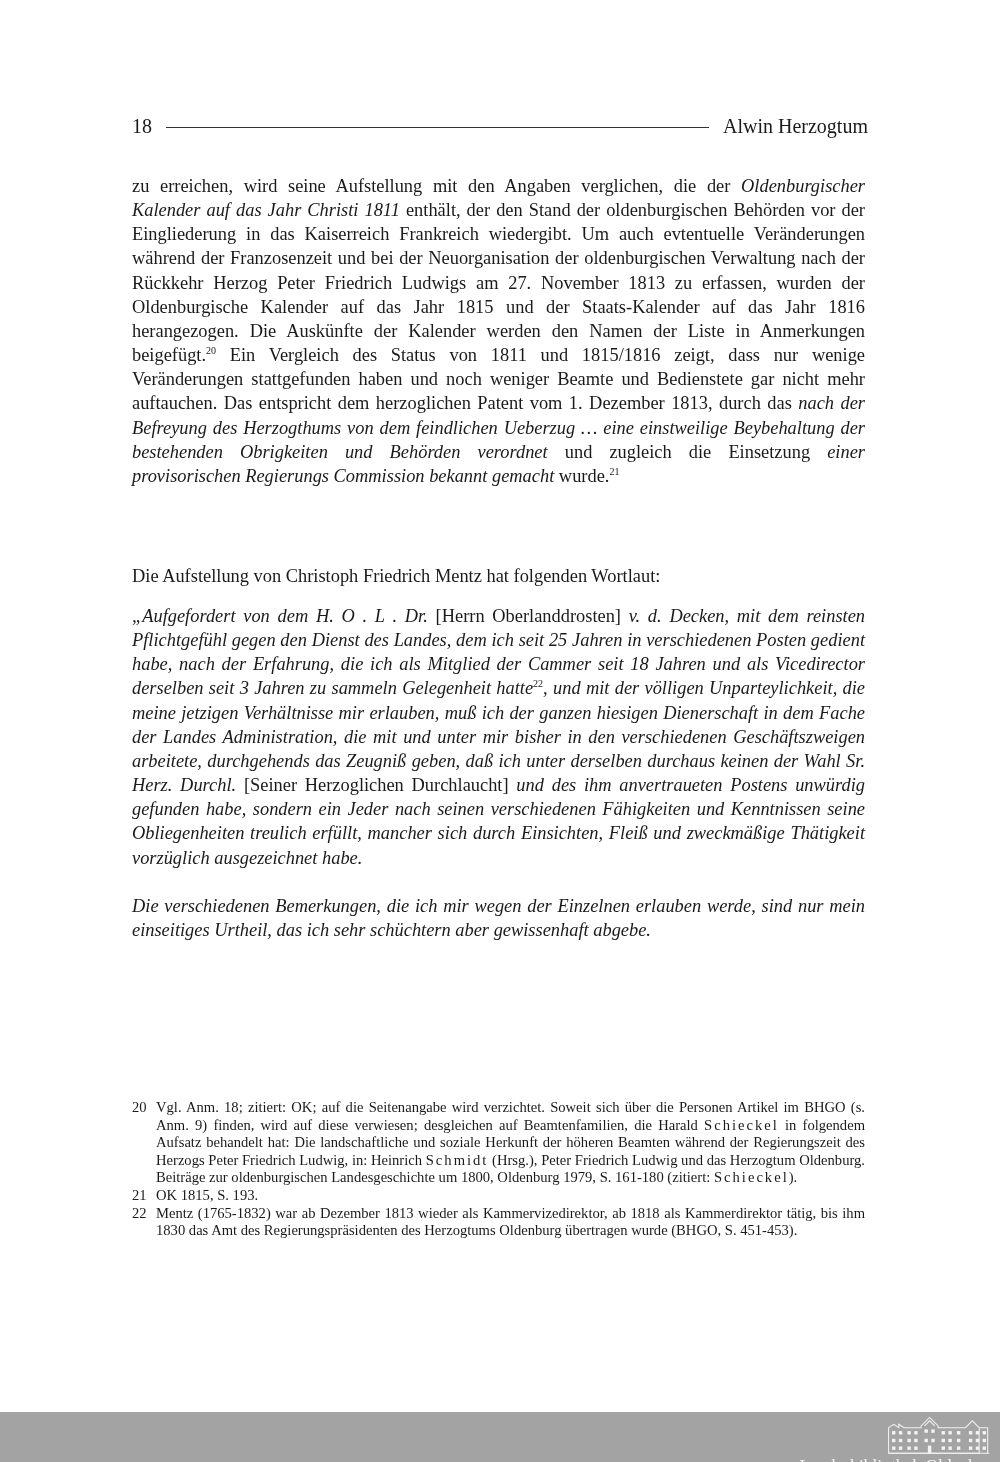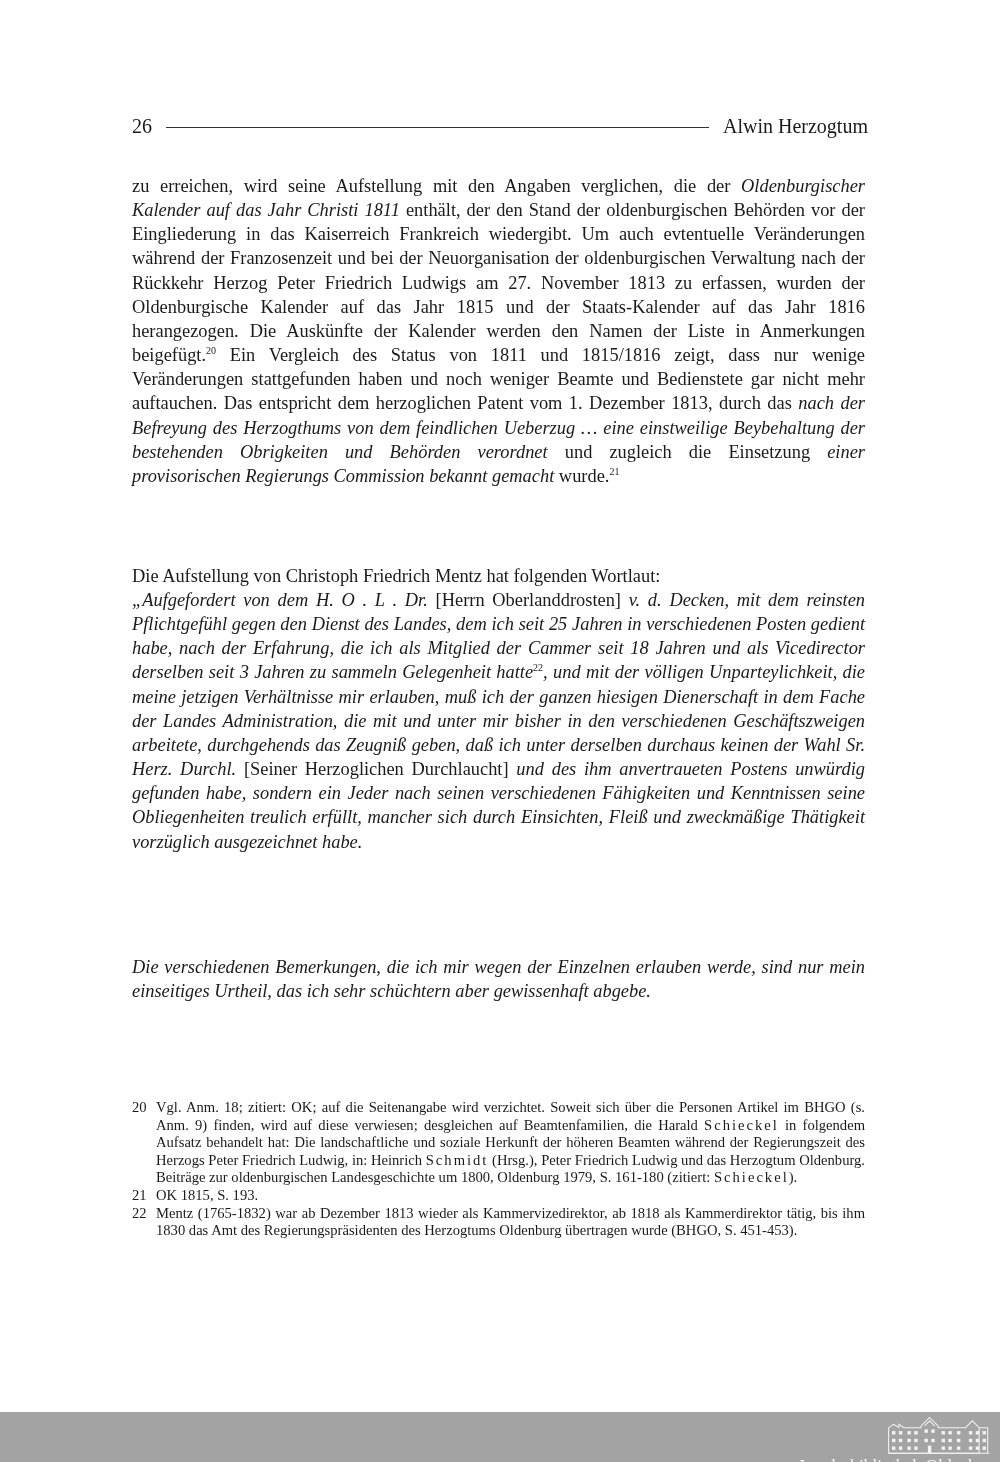--- a/index.html
+++ b/index.html
@@ -17,41 +17,41 @@
     .header .author { white-space: nowrap; }
 
     .body-text {
       position: absolute; left: 132px; width: 733px;
       font-size: 18.4px; line-height: 24.15px; text-align: justify; font-family: Liberation Serif, serif;
     }
     .body-text i { font-style: italic; }
     sup { font-size: 10px; line-height: 0; vertical-align: super; }
     #para1 { top: 174px; }
     #para2 { top: 564px; }
-    #quote1 { top: 588px; }
-    #quote2 { top: 955px; }
+    #quote1 { top: 604px; }
+    #quote2 { top: 894px; }
 
     .footnotes { position: absolute; left: 132px; top: 1099px; width: 733px; font-size: 14.6px; line-height: 17.6px; }
     .fn { display: flex; }
     .fn .num { width: 24px; flex: none; }
     .fn .txt { flex: 1; text-align: justify; }
     .spaced { letter-spacing: 2px; }
 
     .footer {
       position: absolute; left: 0; top: 1412px; width: 1000px; height: 64px;
       background: #a3a3a3; display: flex; align-items: flex-end; flex-direction: column;
     }
     .footer .logo { width: 122px; height: 48px; margin-left: 6px; margin-top: 2px; }
     .footer .name { color: #f4f4f4; font-size: 17.5px; margin-left: 6px; }
   </style>
 </head>
 <body>
 
 <div class="header">
-  <span class="pageno">26</span>
+  <span class="pageno">18</span>
   <span class="rule"></span>
   <span class="author">Alwin Herzogtum</span>
 </div>
 
 <div class="body-text" id="para1"><span>zu erreichen, wird seine Aufstellung mit den Angaben verglichen, die der </span><i>Oldenburgischer Kalender auf das Jahr Christi 1811</i><span> enthält, der den Stand der oldenburgischen Behörden vor der Eingliederung in das Kaiserreich Frankreich wiedergibt. Um auch evtentuelle Veränderungen während der Franzosenzeit und bei der Neuorganisation der oldenburgischen Verwaltung nach der Rückkehr Herzog Peter Friedrich Ludwigs am 27. November 1813 zu erfassen, wurden der Oldenburgische Kalender auf das Jahr 1815 und der Staats-Kalender auf das Jahr 1816 herangezogen. Die Auskünfte der Kalender werden den Namen der Liste in Anmerkungen beigefügt.</span><sup>20</sup><span> Ein Vergleich des Status von 1811 und 1815/1816 zeigt, dass nur wenige Veränderungen stattgefunden haben und noch weniger Beamte und Bedienstete gar nicht mehr auftauchen. Das entspricht dem herzoglichen Patent vom 1. Dezember 1813, durch das </span><i>nach der Befreyung des Herzogthums von dem feindlichen Ueberzug … eine einstweilige Beybehaltung der bestehenden Obrigkeiten und Behörden verordnet</i><span> und zugleich die Einsetzung </span><i>einer provisorischen Regierungs Commission bekannt gemacht</i><span> wurde.</span><sup>21</sup></div>
 
 <div class="body-text" id="para2">Die Aufstellung von Christoph Friedrich Mentz hat folgenden Wortlaut:</div>
 
 <div class="body-text" id="quote1"><i>„Aufgefordert von dem H. O . L . Dr.</i><span> [Herrn Oberlanddrosten] </span><i>v. d. Decken, mit dem reinsten Pflichtgefühl gegen den Dienst des Landes, dem ich seit 25 Jahren in verschiedenen Posten gedient habe, nach der Erfahrung, die ich als Mitglied der Cammer seit 18 Jahren und als Vicedirector derselben seit 3 Jahren zu sammeln Gelegenheit hatte</i><sup>22</sup><i>, und mit der völligen Unparteylichkeit, die meine jetzigen Verhältnisse mir erlauben, muß ich der ganzen hiesigen Dienerschaft in dem Fache der Landes Administration, die mit und unter mir bisher in den verschiedenen Geschäftszweigen arbeitete, durchgehends das Zeugniß geben, daß ich unter derselben durchaus keinen der Wahl Sr. Herz. Durchl.</i><span> [Seiner Herzoglichen Durchlaucht] </span><i>und des ihm anvertraueten Postens unwürdig gefunden habe, sondern ein Jeder nach seinen verschiedenen Fähigkeiten und Kenntnissen seine Obliegenheiten treulich erfüllt, mancher sich durch Einsichten, Fleiß und zweckmäßige Thätigkeit vorzüglich ausgezeichnet habe.</i></div>
 

